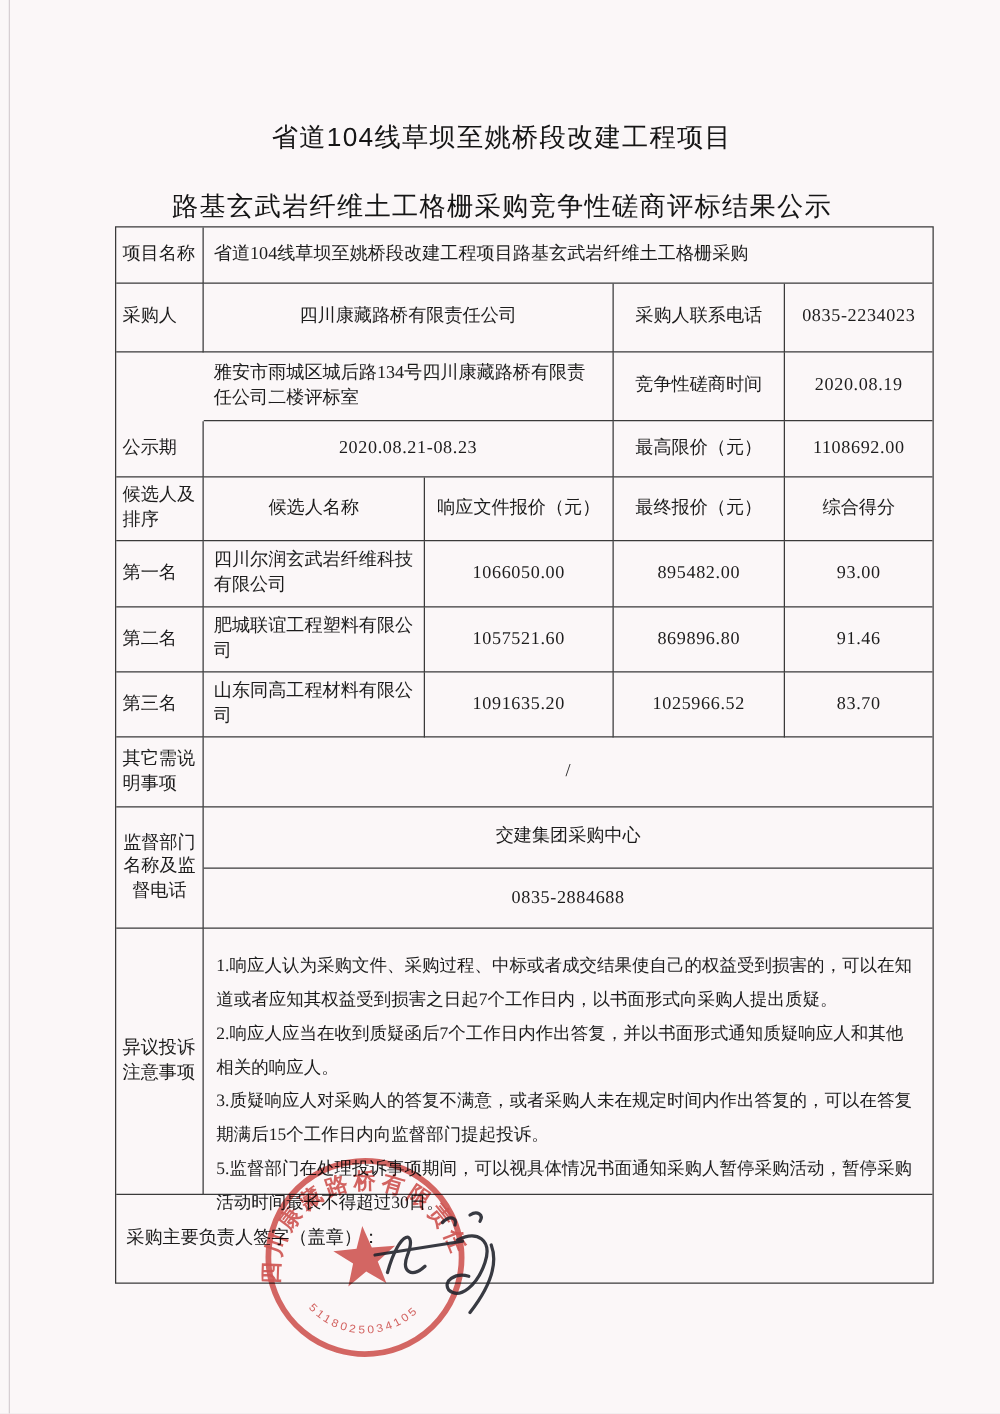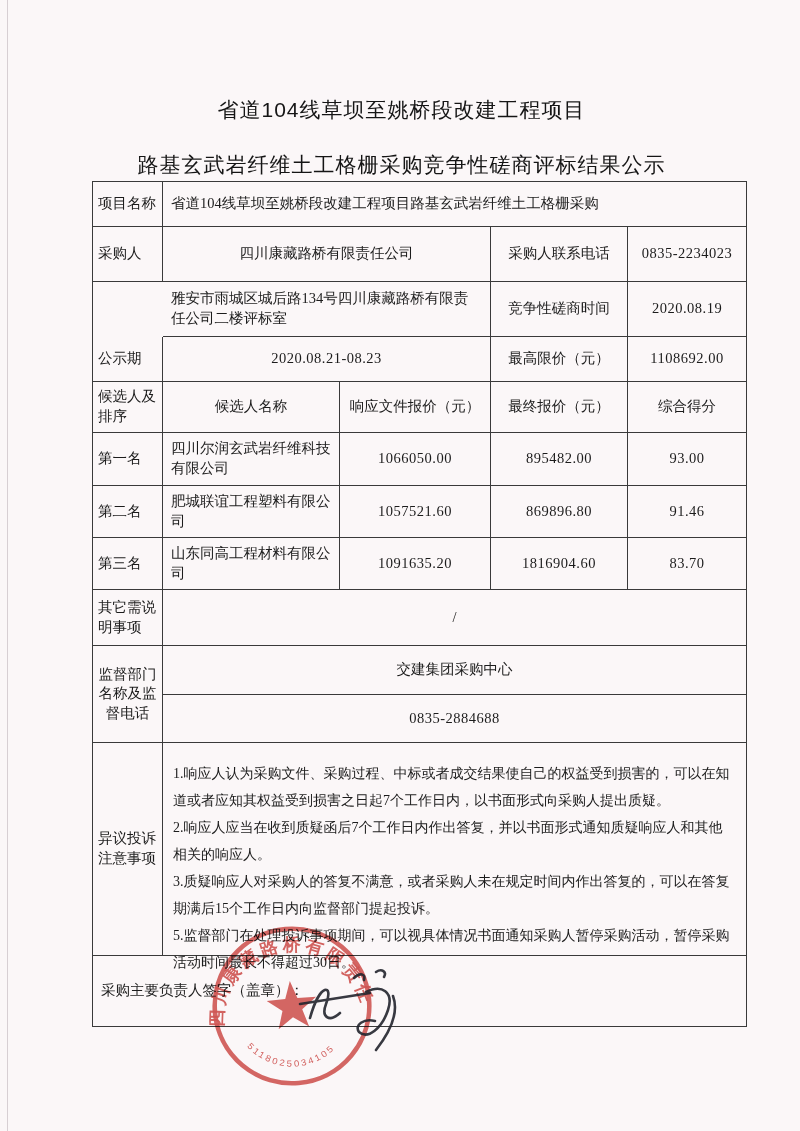--- a/index.html
+++ b/index.html
@@ -81,21 +81,21 @@
 
     <div class="c lab" style="grid-column:1/2;grid-row:7/8">第二名</div>
     <div class="c" style="grid-column:2/3;grid-row:7/8">肥城联谊工程塑料有限公司</div>
     <div class="c ctr num" style="grid-column:3/4;grid-row:7/8">1057521.60</div>
     <div class="c ctr num" style="grid-column:4/5;grid-row:7/8">869896.80</div>
     <div class="c ctr lc num" style="grid-column:5/6;grid-row:7/8">91.46</div>
 
     <div class="c lab" style="grid-column:1/2;grid-row:8/9">第三名</div>
     <div class="c" style="grid-column:2/3;grid-row:8/9">山东同高工程材料有限公司</div>
     <div class="c ctr num" style="grid-column:3/4;grid-row:8/9">1091635.20</div>
-    <div class="c ctr num" style="grid-column:4/5;grid-row:8/9">1816904.60</div>
+    <div class="c ctr num" style="grid-column:4/5;grid-row:8/9">1025966.52</div>
     <div class="c ctr lc num" style="grid-column:5/6;grid-row:8/9">83.70</div>
 
     <div class="c lab" style="grid-column:1/2;grid-row:9/10">其它需说明事项</div>
     <div class="c ctr lc" style="grid-column:2/6;grid-row:9/10">/</div>
 
     <div class="c lab ctr" style="grid-column:1/2;grid-row:10/12">监督部门名称及监督电话</div>
     <div class="c ctr lc" style="grid-column:2/6;grid-row:10/11">交建集团采购中心</div>
     <div class="c ctr lc num" style="grid-column:2/6;grid-row:11/12">0835-2884688</div>
 
     <div class="c lab" style="grid-column:1/2;grid-row:12/13">异议投诉注意事项</div>

